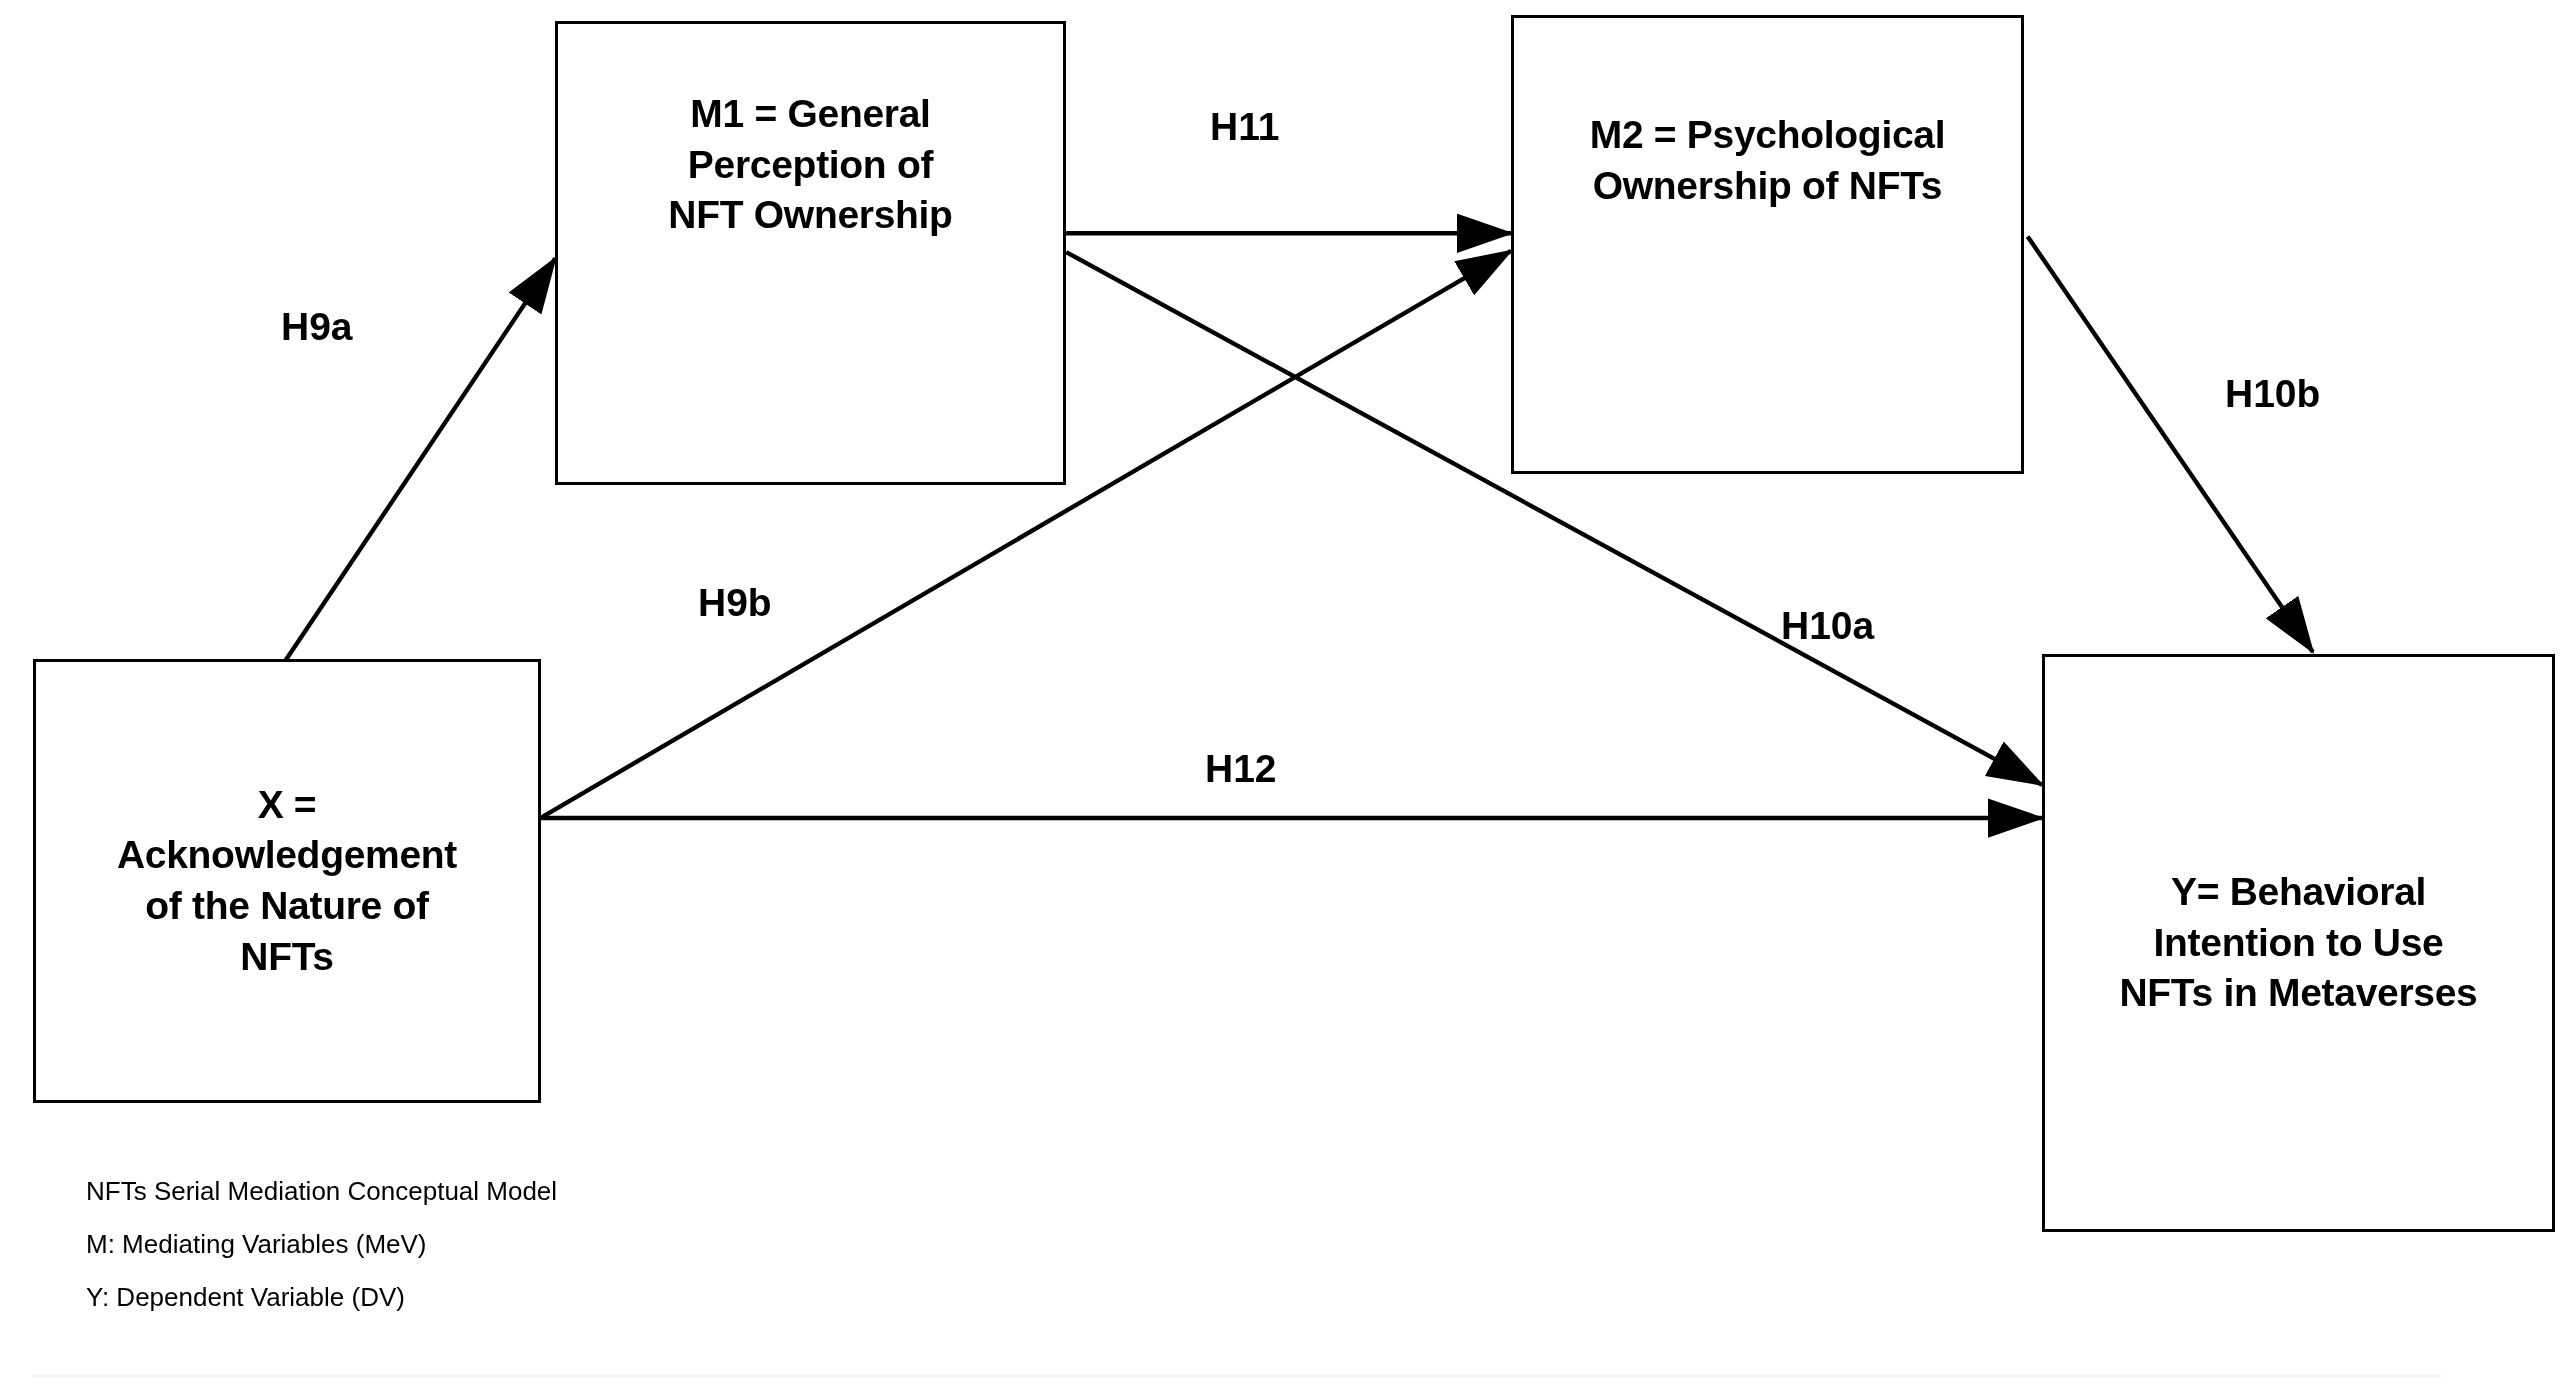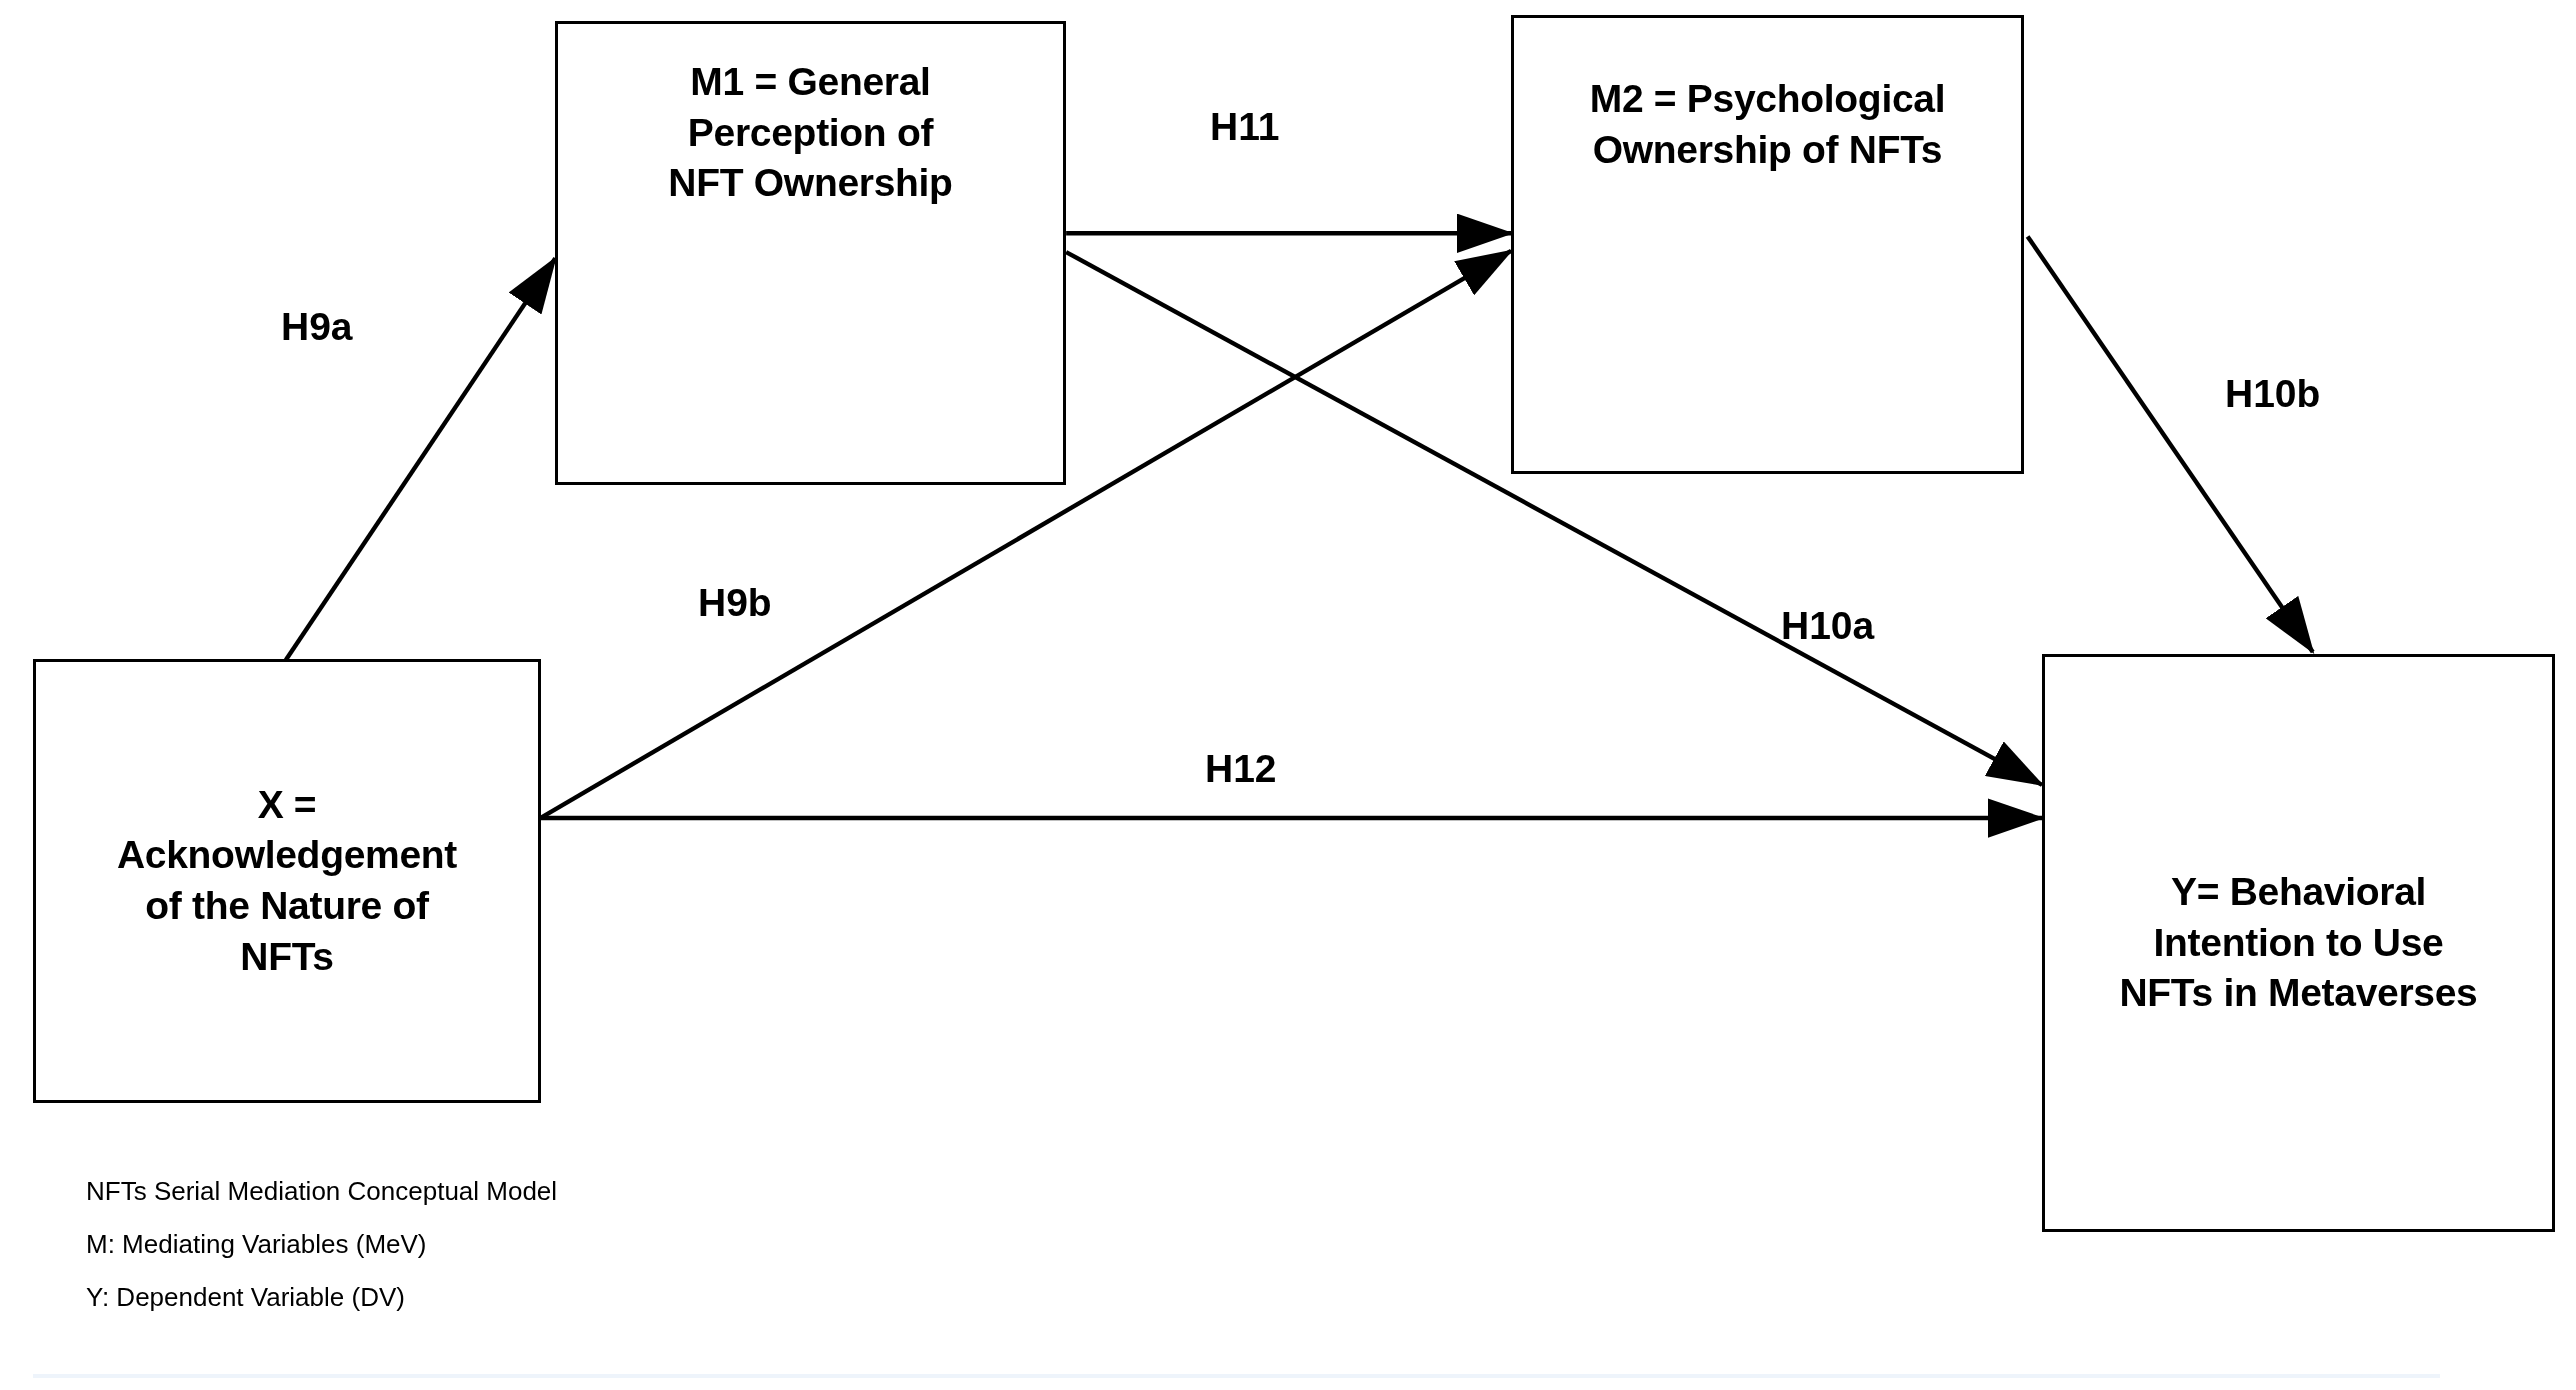--- a/index.html
+++ b/index.html
@@ -47,27 +47,27 @@
     text-align: center;
     letter-spacing: -0.3px;
     white-space: pre-line;
   }
 
   
   #node-m1 {
     left: 555px;  top: 21px;   width: 511px;  height: 464px;
     align-items: flex-start;
   }
-  #node-m1 .node-label { padding-top: 33px; width: 451px; }
+  #node-m1 .node-label { padding-top: 65px; width: 451px; }
 
   #node-m2 {
     left: 1511px; top: 15px;   width: 513px;  height: 459px;
     align-items: flex-start;
   }
-  #node-m2 .node-label { padding-top: 56px; width: 495px; }
+  #node-m2 .node-label { padding-top: 92px; width: 495px; }
 
   #node-x {
     left: 33px;   top: 659px; width: 508px;  height: 444px;
     align-items: center;
   }
   #node-x .node-label { width: 495px; }
 
   #node-y {
     left: 2042px; top: 654px; width: 513px;  height: 578px;
     align-items: center;

